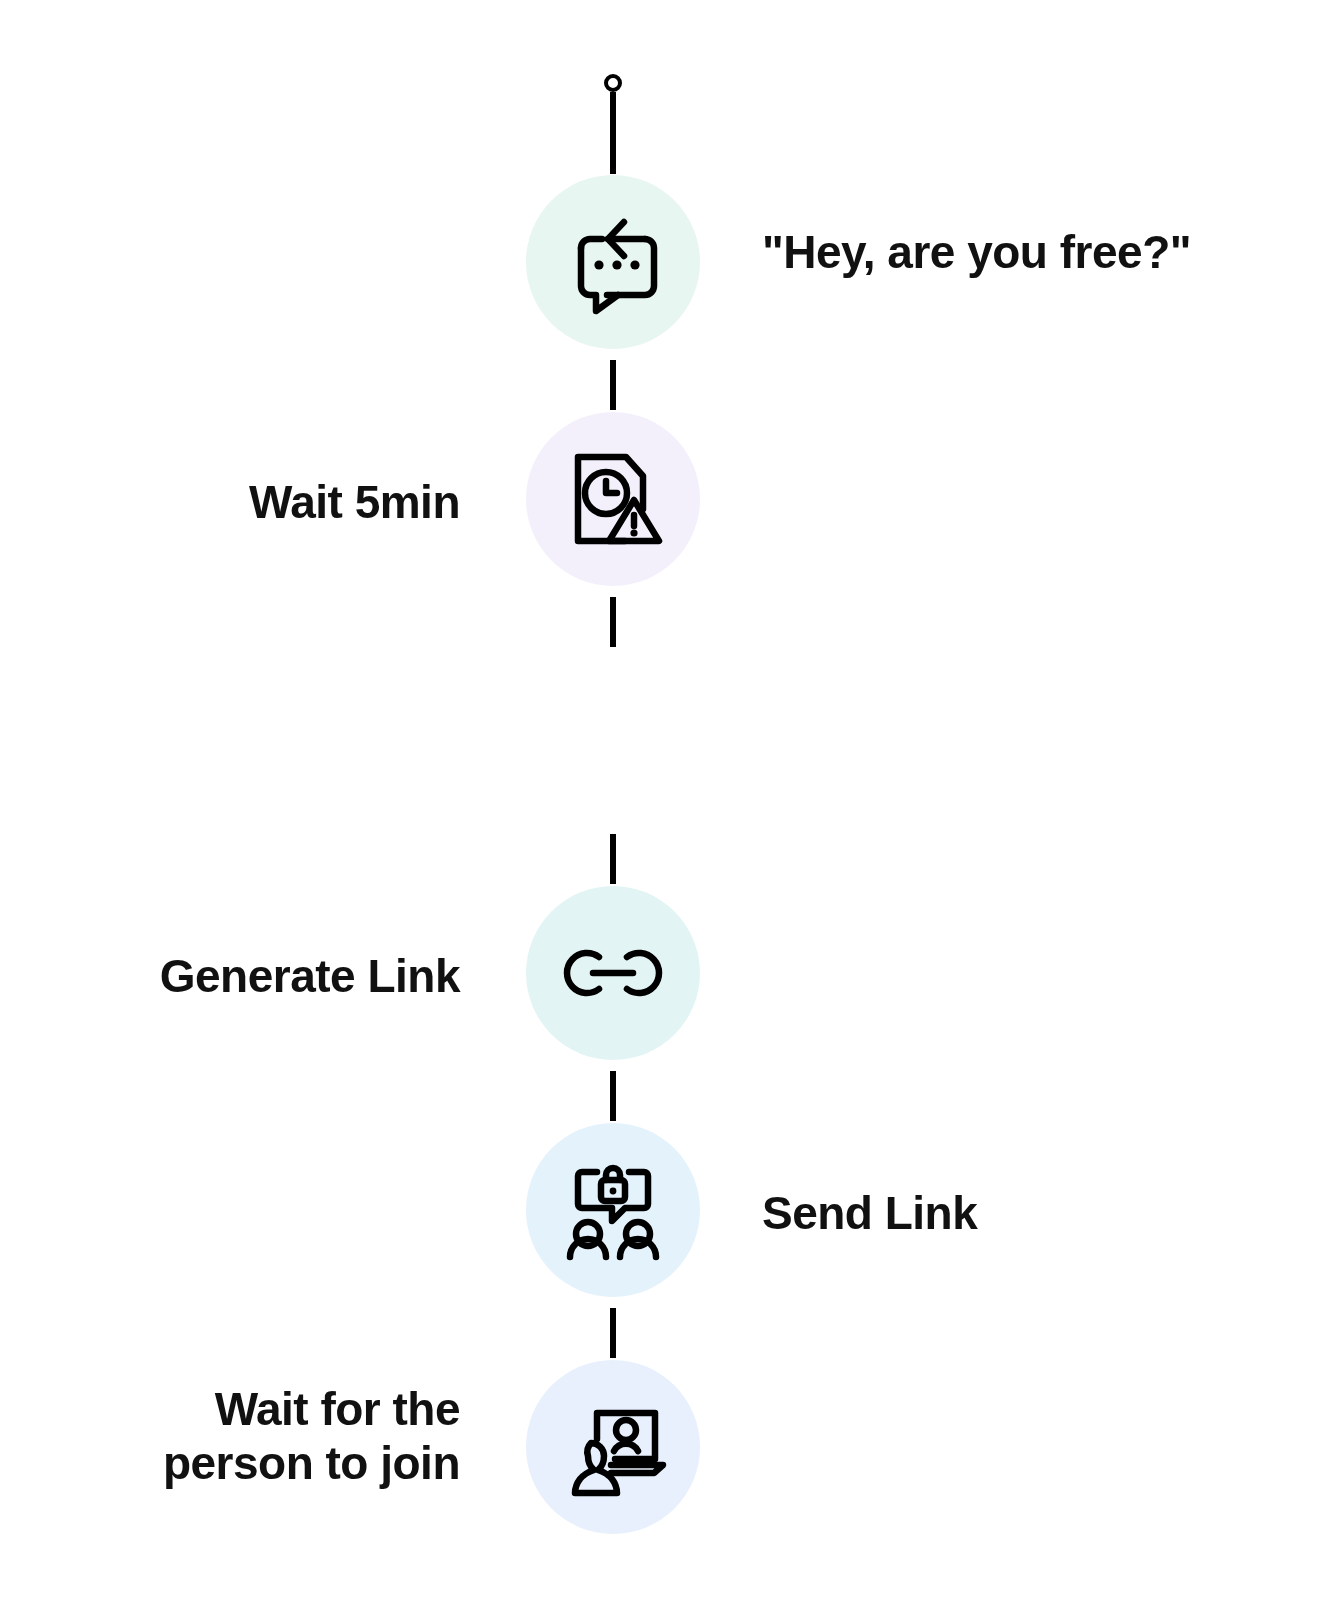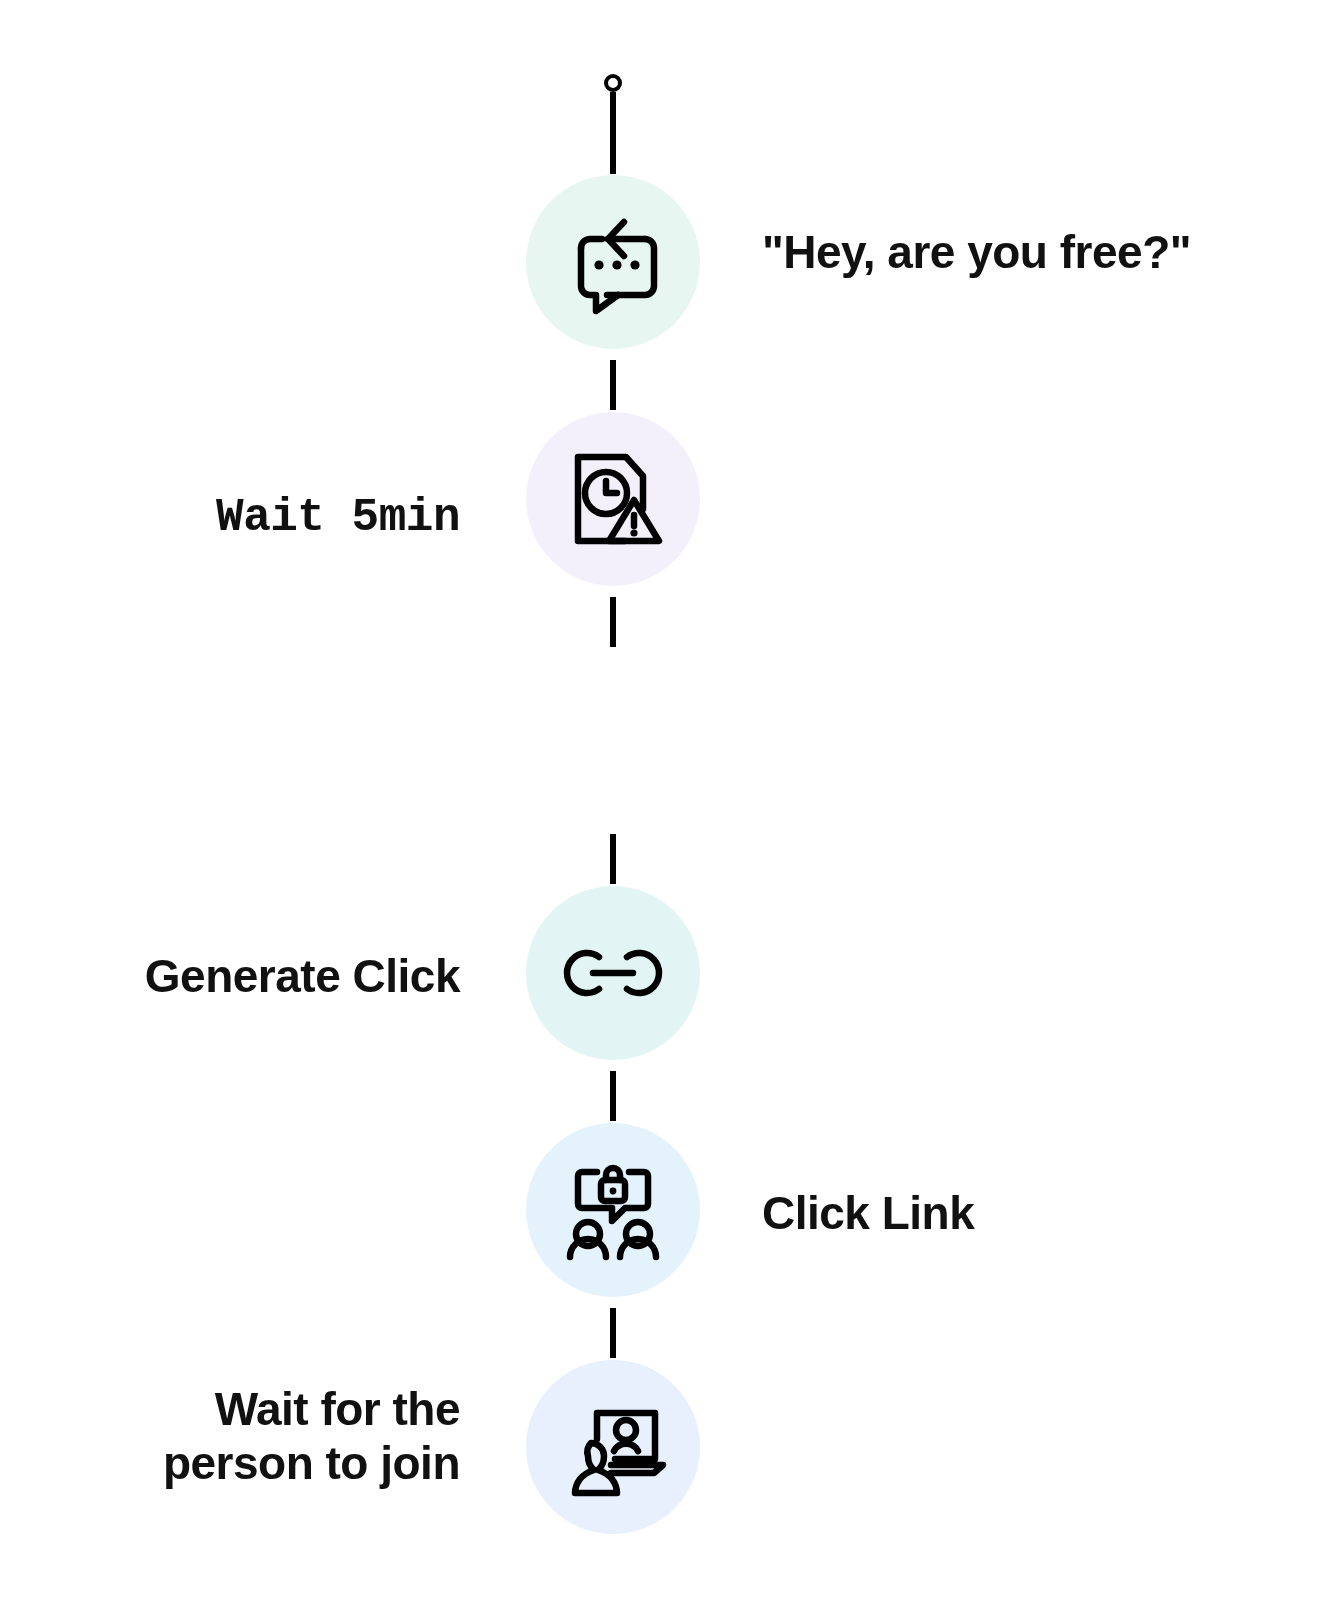--- a/index.html
+++ b/index.html
@@ -117,55 +117,55 @@
     <div class="bubble" style="background:#f3f0fc;">
       <svg width="120" height="120" viewBox="0 0 120 120" fill="none" stroke="#000" stroke-width="6.5" stroke-linecap="round" stroke-linejoin="round">
         <path d="M72 102 H25 V18 h48 l17 19 v33"></path>
         <circle cx="53" cy="54" r="21"></circle>
         <path d="M53 42 v12 h11"></path>
         <path d="M81 61 l25 41 H56 z"></path>
         <path d="M81 76 v11"></path>
         <circle cx="81" cy="94" r="3.6" fill="#000" stroke="none"></circle>
       </svg>
     </div>
-    <div class="label left" style="top:79px;font-family:Liberation Mono, monospace;">Wait 5min</div>
+    <div class="label left" style="top:63px;">Wait 5min</div>
   </div>
 
   <div class="connector" style="top:597px; height:50px;"></div>
 
 
   <div class="connector" style="top:834px; height:50px;"></div>
 
   <div class="node" style="top:886px;">
     <div class="bubble" style="background:#e3f4f4;">
       <svg width="120" height="120" viewBox="0 0 120 120" fill="none" stroke="#000" stroke-width="6.5" stroke-linecap="round" stroke-linejoin="round">
         <path d="M46 44 a20 20 0 1 0 0 32"></path>
         <path d="M74 44 a20 20 0 1 1 0 32"></path>
         <path d="M40 60 h40"></path>
       </svg>
     </div>
-    <div class="label left" style="top:63px;">Generate Click</div>
+    <div class="label left" style="top:63px;">Generate Link</div>
   </div>
 
   <div class="connector" style="top:1071px; height:50px;"></div>
 
   <div class="node" style="top:1123px;">
     <div class="bubble" style="background:#e4f2fc;">
       <svg width="120" height="120" viewBox="0 0 120 120" fill="none" stroke="#000" stroke-width="6.5" stroke-linecap="round" stroke-linejoin="round">
         <path d="M44 22 H29 a4 4 0 0 0 -4 4 v28 a4 4 0 0 0 4 4 h30 v13 l13 -13 h19 a4 4 0 0 0 4 -4 V26 a4 4 0 0 0 -4 -4 H76"></path>
         <rect x="48" y="30" width="24" height="21" rx="4"></rect>
         <path d="M53 30 v-5 a7 7 0 0 1 14 0 v5"></path>
         <circle cx="60" cy="41" r="3.4" fill="#000" stroke="none"></circle>
         <circle cx="35" cy="84" r="12"></circle>
         <path d="M17 107 a18 18 0 0 1 36 0"></path>
         <circle cx="85" cy="84" r="12"></circle>
         <path d="M67 107 a18 18 0 0 1 36 0"></path>
       </svg>
     </div>
-    <div class="label right" style="top:63px;">Click Link</div>
+    <div class="label right" style="top:63px;">Send Link</div>
   </div>
 
   <div class="connector" style="top:1308px; height:50px;"></div>
 
   <div class="node" style="top:1360px;">
     <div class="bubble" style="background:#e7f0fc;">
       <svg width="120" height="120" viewBox="0 0 120 120" fill="none" stroke="#000" stroke-width="6.5" stroke-linecap="round" stroke-linejoin="round">
         <path d="M44 52 V26 h58 v46 H62"></path>
         <circle cx="73" cy="43" r="10"></circle>
         <path d="M61 64 a13.5 13.5 0 0 1 24 0"></path>

